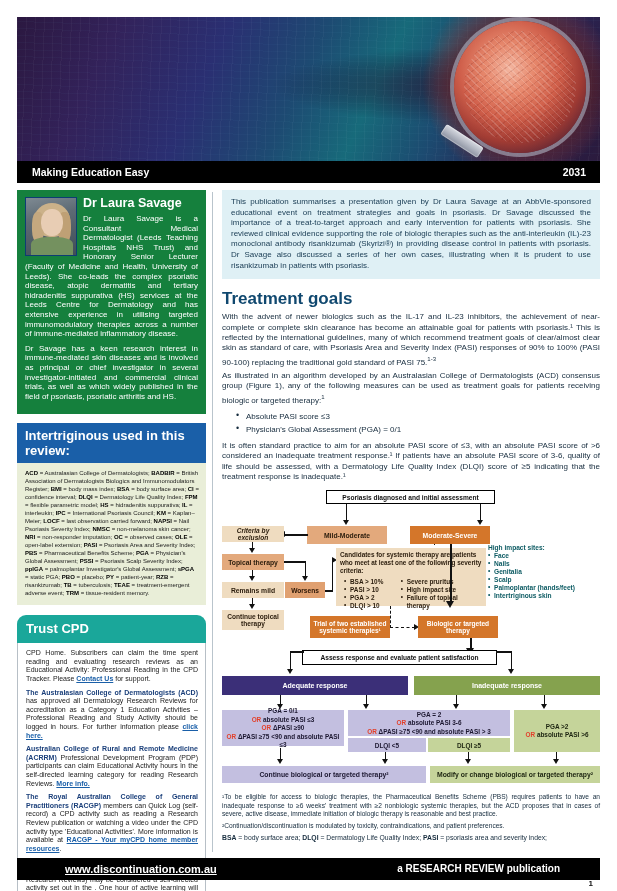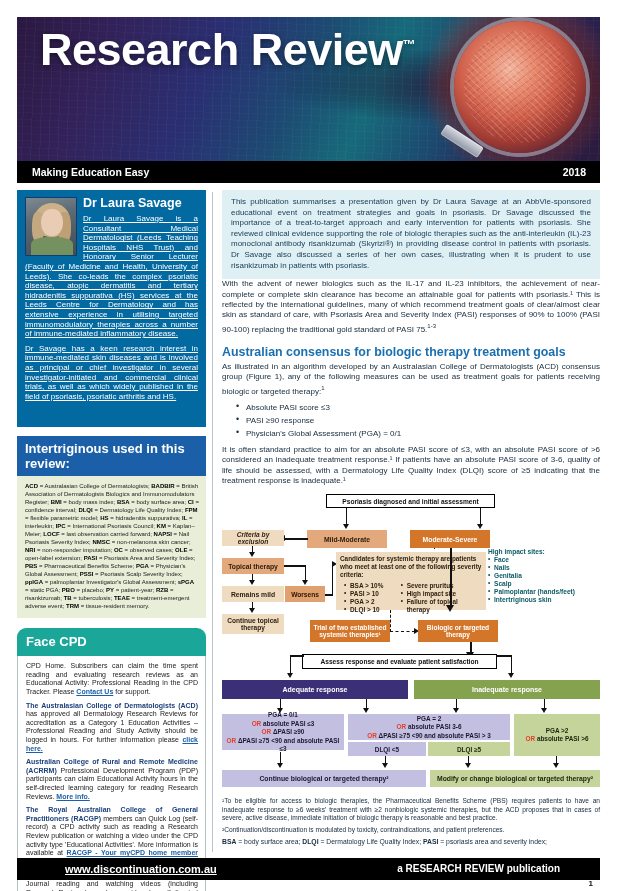--- a/index.html
+++ b/index.html
@@ -75,35 +75,35 @@
   .blackbar .yr {
     position:absolute; right:14px; top:5px; font-size:10.5px; font-weight:bold;
   }
   
   .leftcol { position:absolute; left:17px; top:190px; width:189px; }
   .sec-head {
     background:#1a5fa8; color:#fff; font-size:13px; font-weight:bold;
     padding:5px 7px 5px 8px;
   }
   .about-body {
-    background:#0369a1; color:#fff; padding:6px 8px 21px 8px;
+    background:#15803d; color:#fff; padding:6px 8px 8px 8px;
   }
   .spk-photo {
     float:left; width:52px; height:59px; margin:1px 6px 2px 0;
     background:linear-gradient(165deg,#7f8a93 0%, #5d6a74 35%, #404d57 100%);
     position:relative; overflow:hidden; border:1px solid #0d3d73;
   }
   .spk-photo .hair{position:absolute;left:8px;top:5px;width:36px;height:34px;border-radius:50% 50% 44% 44%;background:#cbb189;}
   .spk-photo .face{position:absolute;left:15px;top:11px;width:22px;height:27px;border-radius:46%;background:#e8cdb4;}
   .spk-photo .hairL{position:absolute;left:6px;top:14px;width:12px;height:30px;border-radius:40%;background:#c4a87f;}
   .spk-photo .hairR{position:absolute;right:5px;top:14px;width:13px;height:31px;border-radius:40%;background:#bfa075;}
   .spk-photo .body{position:absolute;left:5px;bottom:0;width:42px;height:18px;border-radius:40% 40% 0 0;background:#74915f;}
   .spk-name { font-size:12.5px; font-weight:bold; line-height:15px; margin-bottom:3px; }
   .spk-bio { font-size:8.0px; line-height:9.6px; text-align:justify; }
-  .spk-bio p { margin-bottom:5px;text-decoration:underline; }
+  .spk-bio p { margin-bottom:5px; }
   .abbr-box { background:#e9eed8; padding:6px 7px 8px 8px; }
   .abbr-text { font-size:6.0px; line-height:8.0px; color:#1a1a1a; }
   .abbr-text b { color:#000; }
   .cpd-head {
     background:#1aa79a; color:#fff; font-size:13px; font-weight:bold;
     padding:6px 7px 7px 9px; border-radius:9px 9px 0 0;
   }
   .cpd-body {
     border:1px solid #b7bfc6; border-top:none; padding:6px 7px 7px 8px;
     background:#fff;
@@ -181,28 +181,25 @@
   .footer .rr  { position:absolute; right:40px; top:5px; color:#fff; font-size:10px; font-weight:bold;}
   .pageno { position:absolute; right:24px; top:879px; font-size:8px; font-weight:bold; color:#111;}
 </style>
 </head>
 <body>
 
 <div class="banner">
   <div class="banner-tex"></div>
   <div class="banner-lens"></div>
   <div class="banner-handle"></div>
-  <div class="brand-title">
-    <span>Research Review</span><span class="brand-tm">™</span>
-  </div>
 </div>
 
 <div class="blackbar">
   <div class="mee">Making Education Easy</div>
-  <div class="yr">2018</div>
+  <div class="yr">2031</div>
 </div>
 
 <div class="divider"></div>
 
 <div class="leftcol">
 
   <div class="about-body">
     <div class="spk-photo">
       <div class="hair"></div>
         <div class="hairL"></div>
@@ -216,42 +213,41 @@
       <p>Dr Savage has a keen research interest in immune-mediated skin diseases and is involved as principal or chief investigator in several investigator-initiated and commercial clinical trials, as well as which widely published in the field of psoriasis, psoriatic arthritis and HS.</p>
     </div>
     <div style="clear:both"></div>
   </div>
 
   <div class="sec-head" style="margin-top:9px">Intertriginous used in this review:</div>
   <div class="abbr-box">
     <div class="abbr-text" id="abbr-list"><b>ACD</b><span> = Australasian College of Dermatologists;</span> <b>BADBIR</b><span> = British Association of Dermatologists Biologics and Immunomodulators Register;</span> <b>BMI</b><span> = body mass index; </span> <b>BSA</b><span> = body surface area;</span> <b>CI</b><span> = confidence interval; </span> <b>DLQI</b><span> = Dermatology Life Quality Index;</span> <b>FPM</b><span> = flexible parametric model; </span> <b>HS</b><span> = hidradenitis suppurativa;</span> <b>IL</b><span> = interleukin; </span> <b>IPC</b><span> = International Psoriasis Council;</span> <b>KM</b><span> = Kaplan–Meier; </span> <b>LOCF</b><span> = last observation carried forward;</span> <b>NAPSI</b><span> = Nail Psoriasis Severity Index;</span> <b>NMSC</b><span> = non-melanoma skin cancer; </span> <b>NRI</b><span> = non-responder imputation;</span> <b>OC</b><span> = observed cases; </span> <b>OLE</b><span> = open-label extension;</span> <b>PASI</b><span> = Psoriasis Area and Severity Index;</span> <b>PBS</b><span> = Pharmaceutical Benefits Scheme;</span> <b>PGA</b><span> = Physician's Global Assessment;</span> <b>PSSI</b><span> = Psoriasis Scalp Severity Index;</span> <b>ppIGA</b><span> = palmoplantar Investigator's Global Assessment;</span> <b>sPGA</b><span> = static PGA; </span> <b>PBO</b><span> = placebo; </span> <b>PY</b><span> = patient-year;</span> <b>RZB</b><span> = risankizumab; </span> <b>TB</b><span> = tuberculosis;</span> <b>TEAE</b><span> = treatment-emergent adverse event;</span> <b>TRM</b><span> = tissue-resident memory.</span></div>
   </div>
 
-  <div class="cpd-head" style="margin-top:10px">Face CPD</div>
+  <div class="cpd-head" style="margin-top:10px">Trust CPD</div>
   <div class="cpd-body">
     <p>CPD Home. Subscribers can claim the time spent reading and evaluating research reviews as an Educational Activity: Professional Reading in the CPD Tracker. Please <span class="lnk">Contact Us</span> for support.</p>
     <p><b>The Australasian College of Dermatologists (ACD)</b> has approved all Dermatology Research Reviews for accreditation as a Category 1 Education Activities – Professional Reading and Study Activity should be logged in hours. For further information please <span class="lnk">click here.</span></p>
     <p><b>Australian College of Rural and Remote Medicine (ACRRM)</b> Professional Development Program (PDP) participants can claim Educational Activity hours in the self-directed learning category for reading Research Reviews. <span class="lnk">More info.</span></p>
     <p><b>The Royal Australian College of General Practitioners (RACGP)</b> members can Quick Log (self-record) a CPD activity such as reading a Research Review publication or watching a video under the CPD activity type 'Educational Activities'. More information is available at <span class="lnk">RACGP - Your myCPD home member resources</span>.</p>
     <p><b>Nursing and Midwifery Board of Australia (NMBA)</b> Journal reading and watching videos (including Research Reviews) may be considered a self-directed activity set out in the . One hour of active learning will equal one hour of CPD. Details at .</p>
   </div>
 </div>
 
 <div class="rightcol">
 
   <div class="summary">This publication summarises a presentation given by Dr Laura Savage at an AbbVie-sponsored educational event on treatment strategies and goals in psoriasis. Dr Savage discussed the importance of a treat-to-target approach and early intervention for patients with psoriasis. She reviewed clinical evidence supporting the role of biologic therapies such as the anti-interleukin (IL)-23 monoclonal antibody risankizumab (Skyrizi®) in providing disease control in patients with psoriasis. Dr Savage also discussed a series of her own cases, illustrating when it is prudent to use risankizumab in patients with psoriasis.</div>
 
+  <h2 class="sect">Treatment goals</h2>
   <p class="body"><span>With the advent of newer biologics such as the IL-17 and IL-23 inhibitors, the achievement of near-complete or complete skin clearance has become an attainable goal for patients with psoriasis.¹ This is reflected by the international guidelines, many of which recommend treatment goals of clear/almost clear skin as standard of care, with Psoriasis Area and Severity Index (PASI) responses of 90% to 100% (PASI 90-100) replacing the traditional gold standard of PASI 75.</span><sup>1-3</sup></p>
 
-  <h3 class="sect">Australian consensus for biologic therapy treatment goals</h3>
   <p class="body"><span>As illustrated in an algorithm developed by an Australasian College of Dermatologists (ACD) consensus group (Figure 1), any of the following measures can be used as treatment goals for patients receiving biologic or targeted therapy:</span><sup>1</sup></p>
 
   <ul class="bul" id="goals-list">
       <li>Absolute PASI score ≤3</li>
-      <li>PASI ≥90 response</li>
       <li>Physician's Global Assessment (PGA) = 0/1</li>
     </ul>
 
   <p class="body">It is often standard practice to aim for an absolute PASI score of ≤3, with an absolute PASI score of &gt;6 considered an inadequate treatment response.¹ If patients have an absolute PASI score of 3-6, quality of life should be assessed, with a Dermatology Life Quality Index (DLQI) score of ≥5 indicating that the treatment response is inadequate.¹</p>
 
   <div class="flow">
 
     <div class="fb white" style="left:104px; top:0px; width:169px; height:14px; font-size:6.6px;">Psoriasis diagnosed and initial assessment</div>
 
     <div class="ln v" style="left:124px; top:14px; height:17px;"></div>

